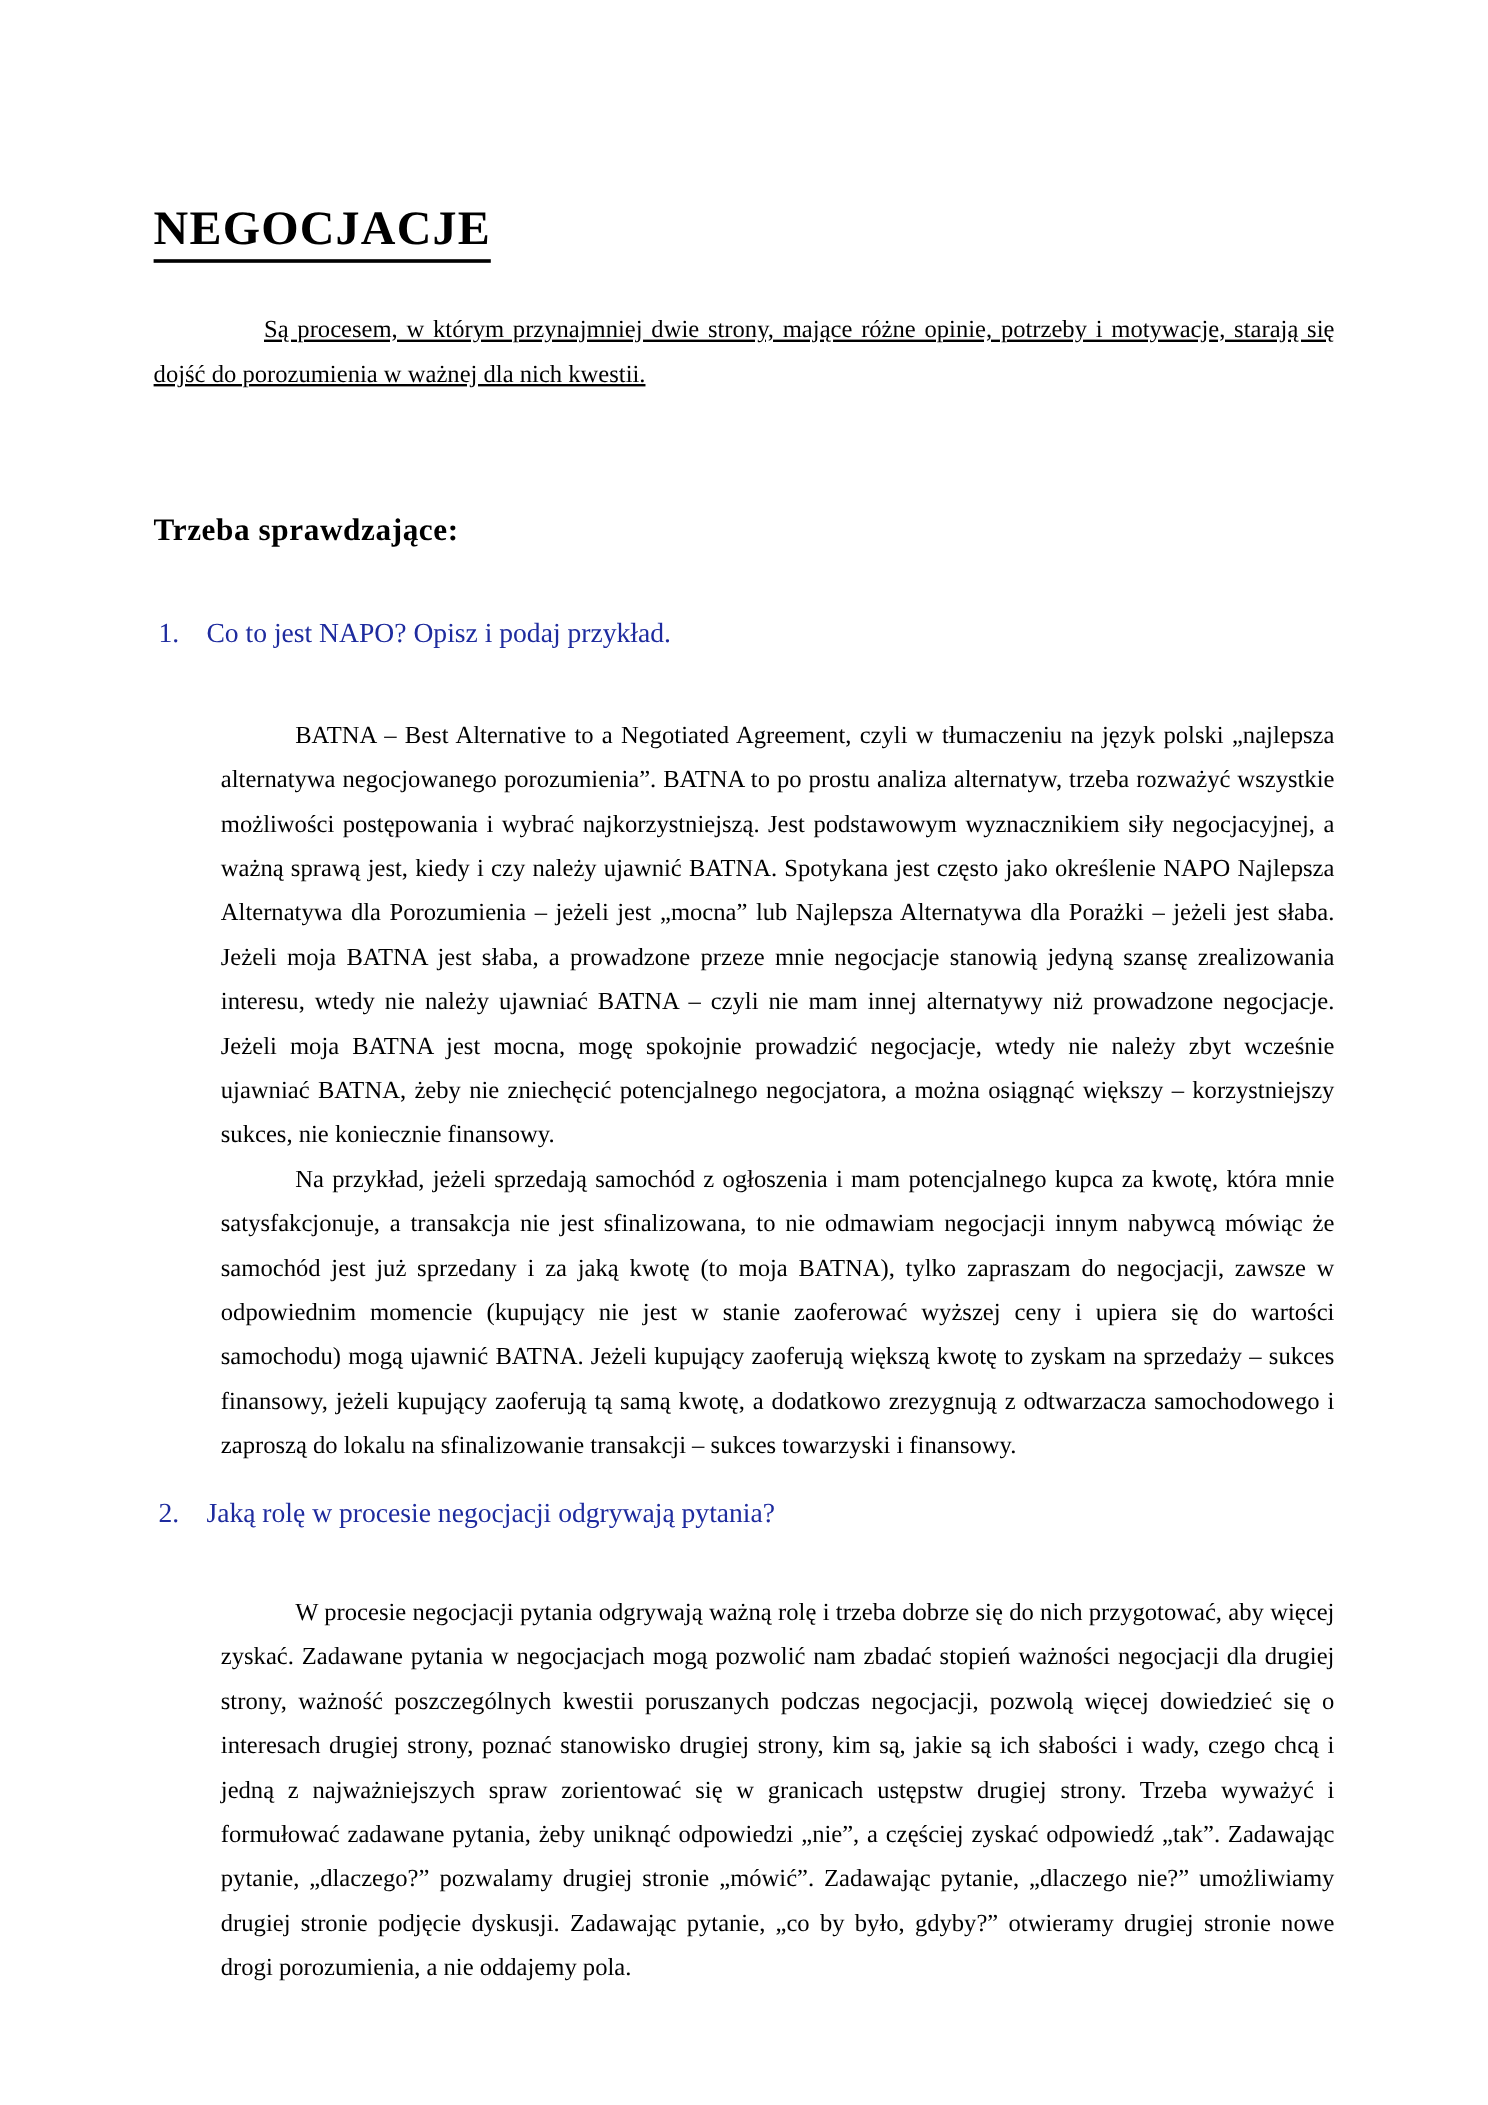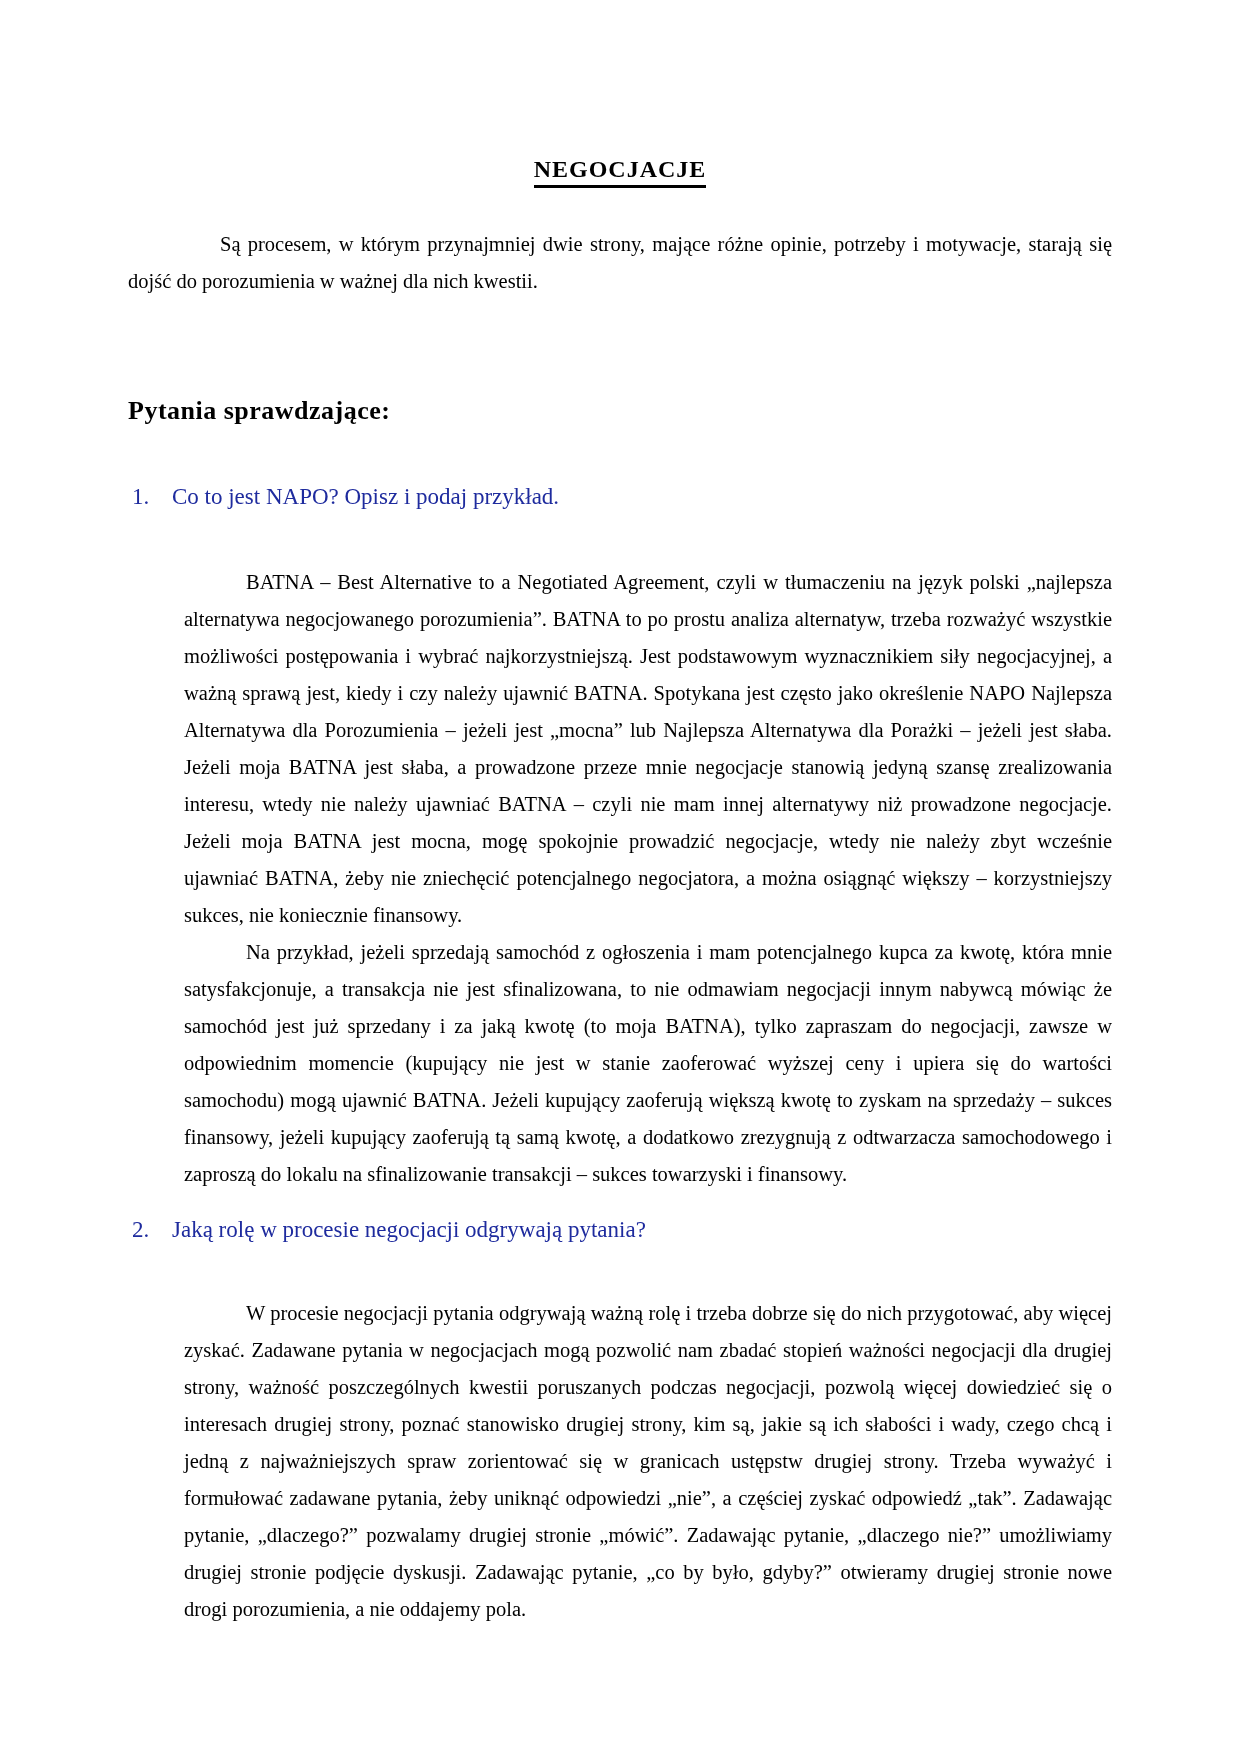--- a/index.html
+++ b/index.html
@@ -13,37 +13,37 @@
     height: 1754px;
     margin: 0 auto;
     background: #ffffff;
     overflow: hidden;
     font-family: "Liberation Serif", "DejaVu Serif", serif;
     color: #000000;
     box-sizing: border-box;
     padding: 138px 128px 0 128px;
   }
   .doc-title {
-    text-align: center;
-    font-size: 24px;
+    font-size: 40px;
     font-weight: bold;
     letter-spacing: 1px;
     line-height: 1.25;
   }
   .doc-title .underline {
     display: inline-block;
     border-bottom: 3px solid #000000;
     padding-bottom: 1px;
   }
   .intro {
     margin: 38px 0 0 0;
     font-size: 20.5px;
     line-height: 37px;
     text-align: justify;
     text-indent: 92px;
+    text-decoration: underline;
   }
   .section-heading {
     margin: 96px 0 0 0;
     font-size: 26px;
     font-weight: bold;
     letter-spacing: 0.5px;
   }
   .question {
     display: flex;
     margin: 56px 0 0 4px;
@@ -68,21 +68,21 @@
 </style>
 </head>
 <body>
 
 <div class="doc-page">
 
   <h1 class="doc-title"><span class="underline">NEGOCJACJE</span></h1>
 
   <p class="intro">Są procesem, w którym przynajmniej dwie strony, mające różne opinie, potrzeby i motywacje, starają się dojść do porozumienia w ważnej dla nich kwestii.</p>
 
-  <h2 class="section-heading">Pytania sprawdzające:</h2>
+  <h2 class="section-heading">Trzeba sprawdzające:</h2>
 
   <div class="question q1" style="color:#1e2b9e;">
     <span class="q-number">1.</span>
     <span class="q-label">Co to jest NAPO? Opisz i podaj przykład.</span>
   </div>
 
   <p class="answer">BATNA – Best Alternative to a Negotiated Agreement, czyli w tłumaczeniu na język polski „najlepsza alternatywa negocjowanego porozumienia”. BATNA to po prostu analiza alternatyw, trzeba rozważyć wszystkie możliwości postępowania i wybrać najkorzystniejszą. Jest podstawowym wyznacznikiem siły negocjacyjnej, a ważną sprawą jest, kiedy i czy należy ujawnić BATNA. Spotykana jest często jako określenie NAPO Najlepsza Alternatywa dla Porozumienia – jeżeli jest „mocna” lub Najlepsza Alternatywa dla Porażki – jeżeli jest słaba. Jeżeli moja BATNA jest słaba, a prowadzone przeze mnie negocjacje stanowią jedyną szansę zrealizowania interesu, wtedy nie należy ujawniać BATNA – czyli nie mam innej alternatywy niż prowadzone negocjacje. Jeżeli moja BATNA jest mocna, mogę spokojnie prowadzić negocjacje, wtedy nie należy zbyt wcześnie ujawniać BATNA, żeby nie zniechęcić potencjalnego negocjatora, a można osiągnąć większy – korzystniejszy sukces, nie koniecznie finansowy.</p>
   <p class="answer">Na przykład, jeżeli sprzedają samochód z ogłoszenia i mam potencjalnego kupca za kwotę, która mnie satysfakcjonuje, a transakcja nie jest sfinalizowana, to nie odmawiam negocjacji innym nabywcą mówiąc że samochód jest już sprzedany i za jaką kwotę (to moja BATNA), tylko zapraszam do negocjacji, zawsze w odpowiednim momencie (kupujący nie jest w stanie zaoferować wyższej ceny i upiera się do wartości samochodu) mogą ujawnić BATNA. Jeżeli kupujący zaoferują większą kwotę to zyskam na sprzedaży – sukces finansowy, jeżeli kupujący zaoferują tą samą kwotę, a dodatkowo zrezygnują z odtwarzacza samochodowego i zaproszą do lokalu na sfinalizowanie transakcji – sukces towarzyski i finansowy.</p>
 
   <div class="question q2" style="color:#1e2b9e;">

